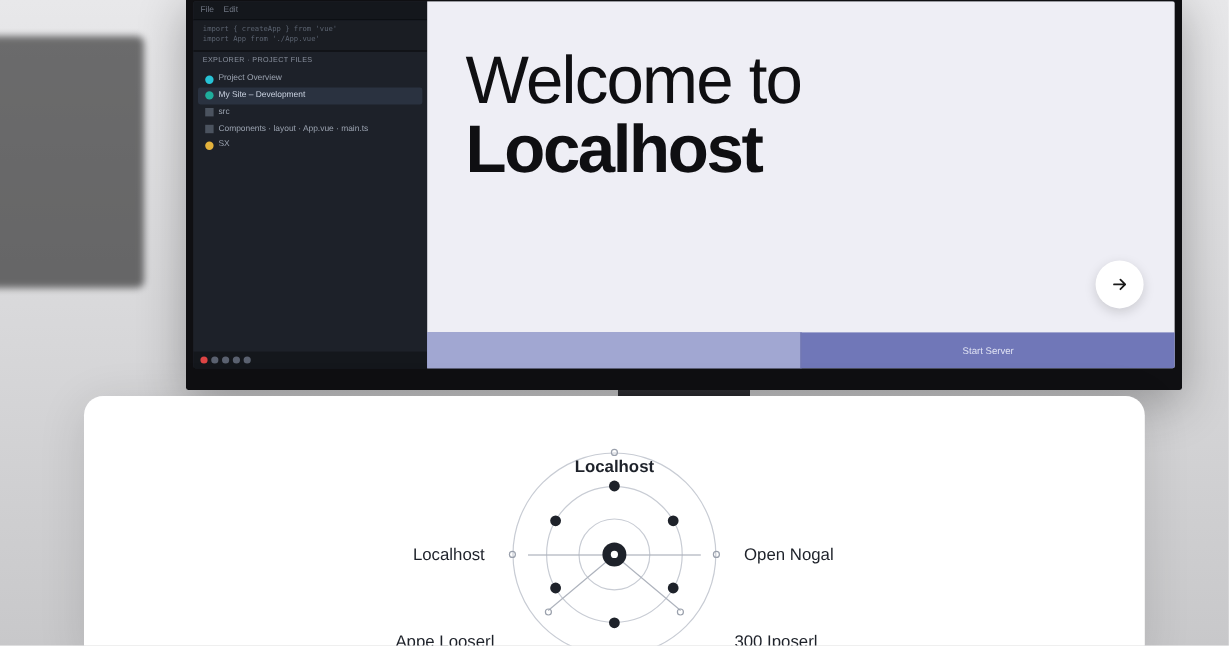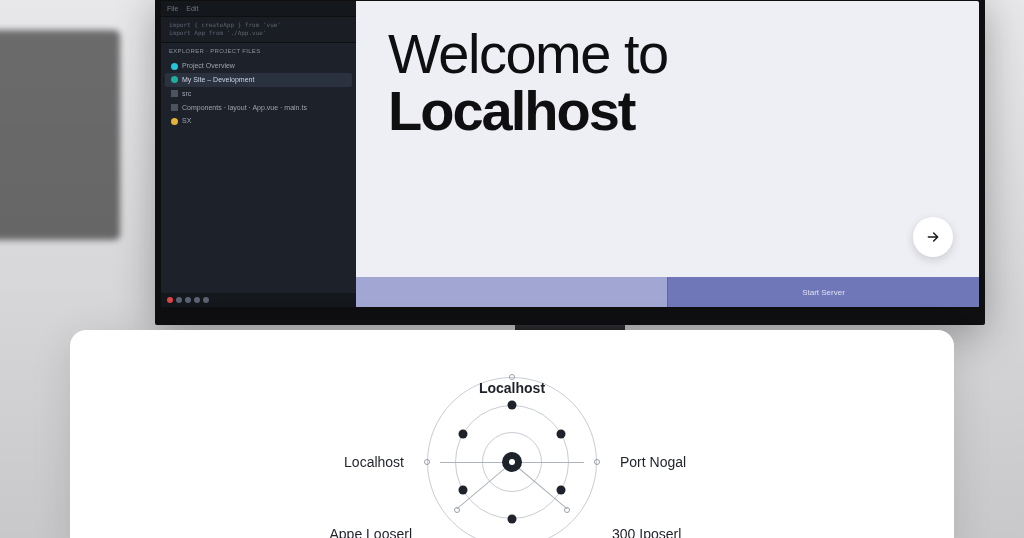--- a/index.html
+++ b/index.html
@@ -128,20 +128,21 @@
 .welcome {
   flex: 1;
   background: #eeeef5;
   position: relative;
   display: flex;
   flex-direction: column;
 }
 .welcome-body {
   flex: 1;
   padding: 24px 32px 0 32px;
+  margin-top: 13px;
 }
 .welcome-title {
   font-size: 56px;
   font-weight: 500;
   line-height: 1.02;
   letter-spacing: -1.5px;
   color: #0f0f12;
 }
 .welcome-title .l2 { font-weight: 600; letter-spacing: -2px; }
 .next-btn {
@@ -356,18 +357,18 @@
       <div class="node" style="left:0;   top:57px"></div>
 
       <div class="tick" style="left:0;    top:-85px"></div>
       <div class="tick" style="left:-85px;top:0"></div>
       <div class="tick" style="left:85px; top:0"></div>
       <div class="tick" style="left:-55px;top:48px"></div>
       <div class="tick" style="left:55px; top:48px"></div>
 
       <div class="rlabel top">Localhost</div>
       <div class="rlabel left">Localhost</div>
-      <div class="rlabel right">Port Nogal</div>
+      <div class="rlabel right">Open Nogal</div>
       <div class="rlabel bl">Appe Looserl</div>
       <div class="rlabel br">300 Iposerl</div>
     </div>
   </div>
 </div>
 
 </body></html>

